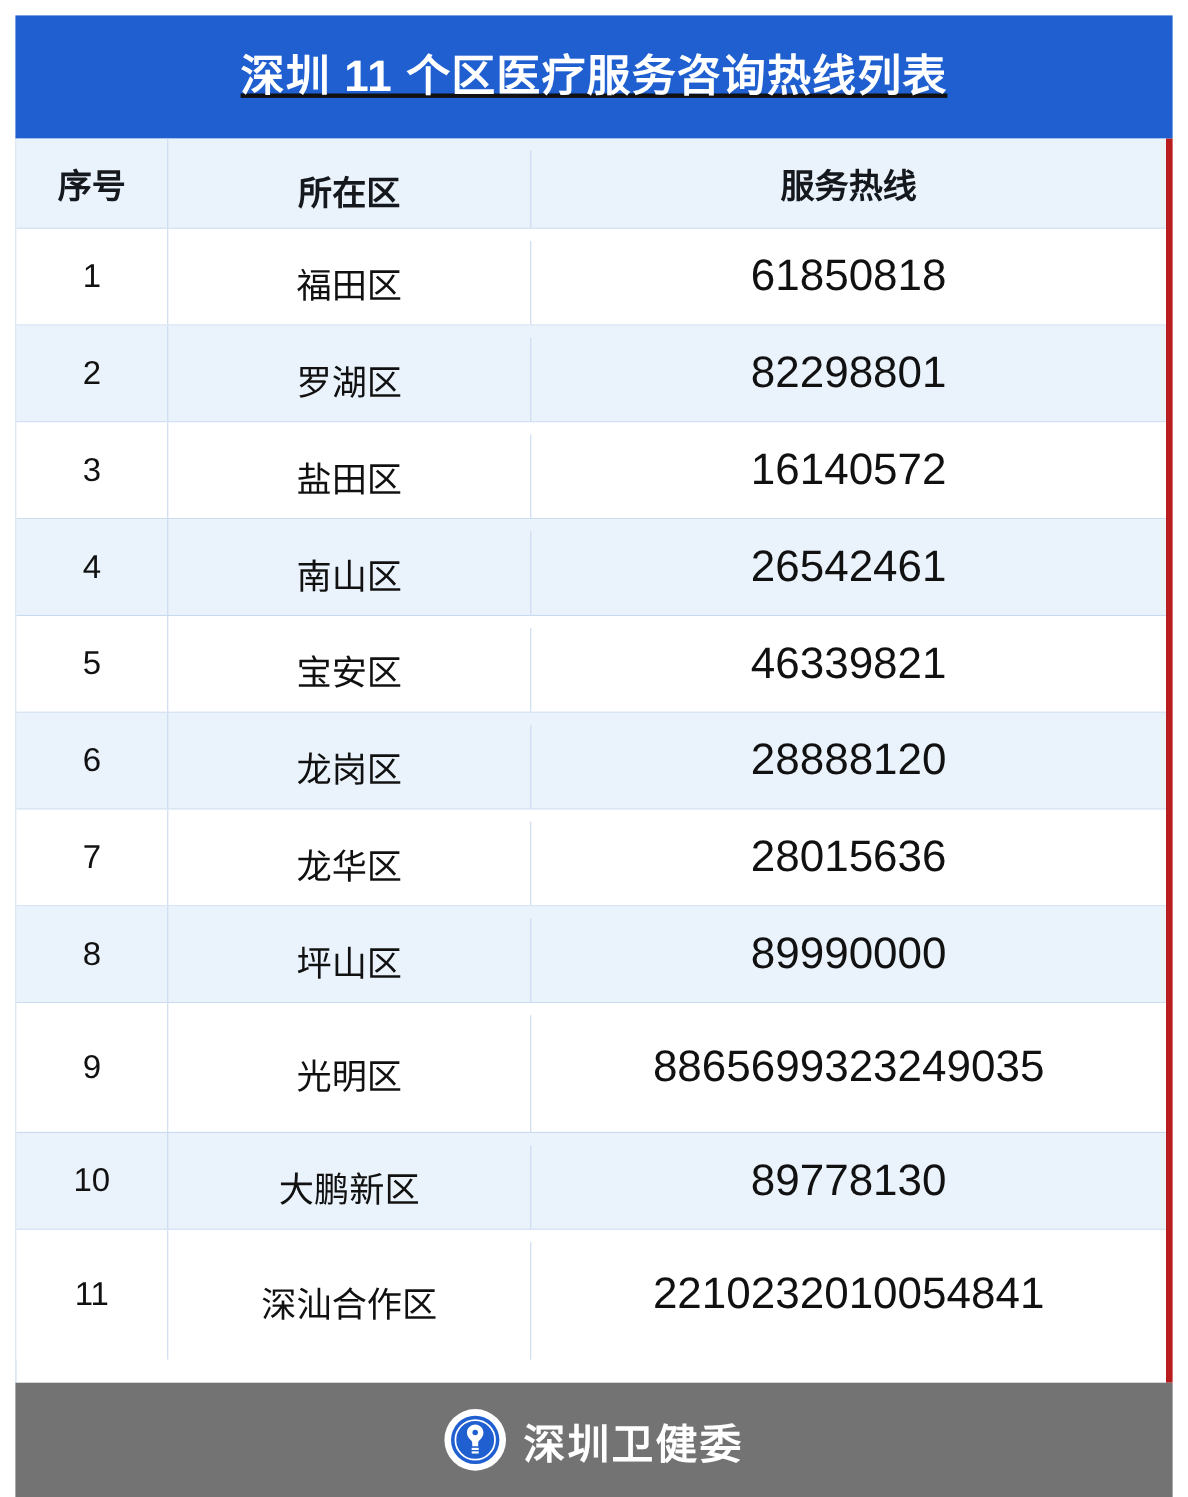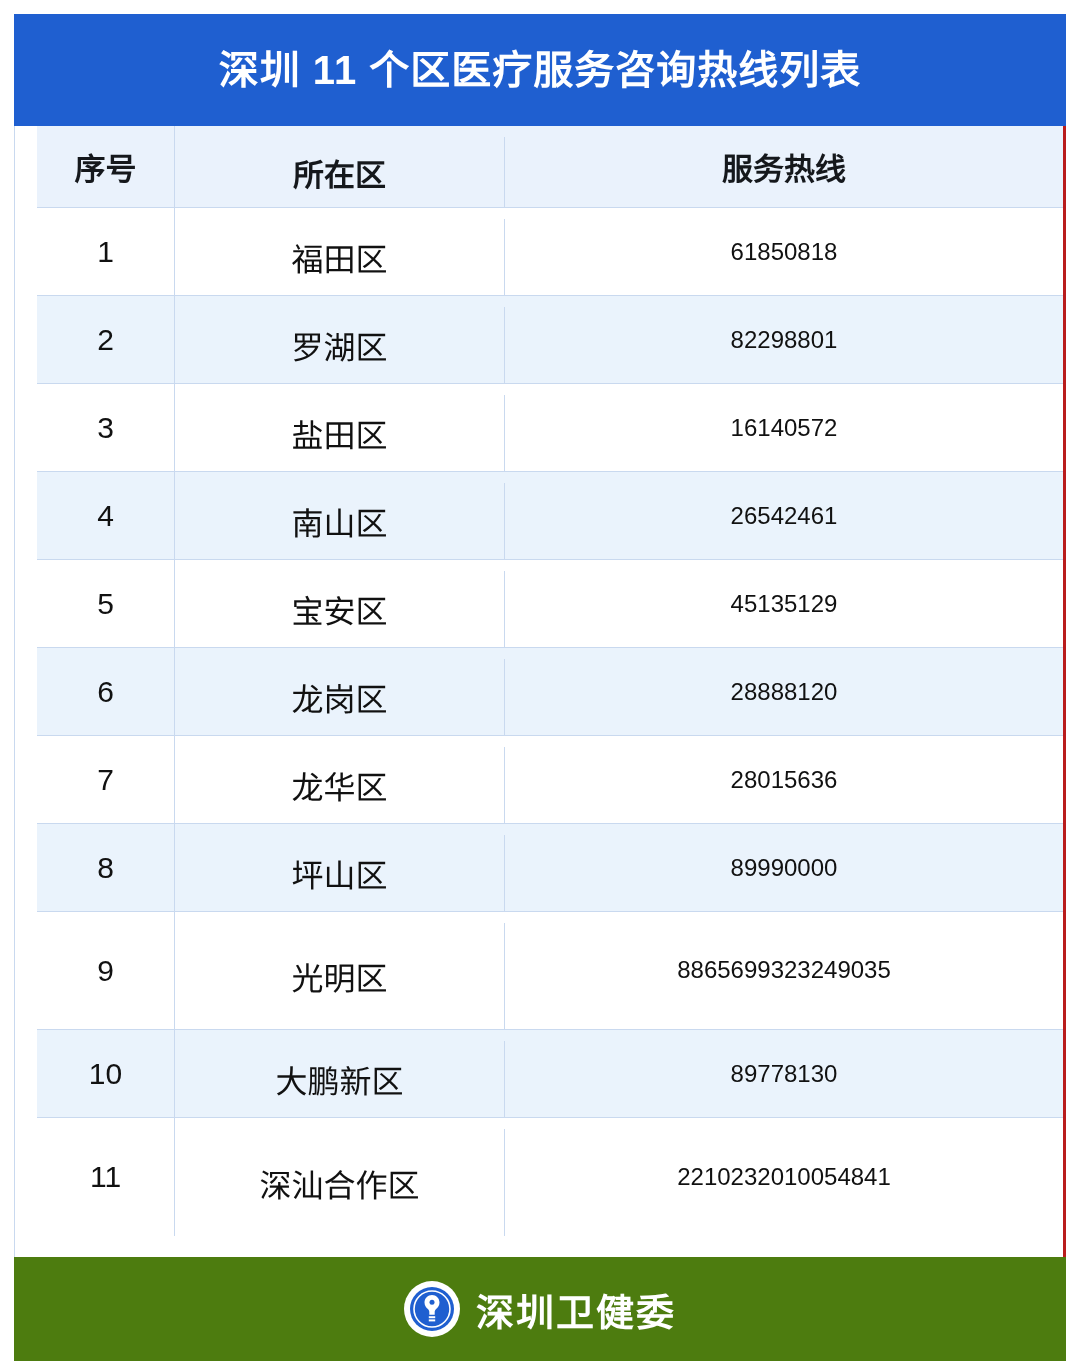--- a/index.html
+++ b/index.html
@@ -24,37 +24,37 @@
     display: flex;
     flex-direction: column;
   }
 
   .title-bar {
     background: #1f5fd0;
     height: 112px;
     display: flex;
     align-items: center;
     justify-content: center;
+    text-decoration: underline;
   }
   .title-text {
     color: #ffffff;
     font-size: 40px;
     font-weight: bold;
     letter-spacing: 1px;
     line-height: 1;
   }
 
   .table {
     flex: 1 1 auto;
     display: flex;
     flex-direction: column;
     border-left: 1px solid #c9d9ef;
-    border-right: 3px solid #b91c1c;
-    box-sizing: border-box;
-    padding-left: 22px;
+    border-right: 6px solid #b91c1c;
+    box-sizing: border-box;
   }
 
   .row {
     display: flex;
     align-items: stretch;
     border-bottom: 1px solid #c9d9ef;
     box-sizing: border-box;
   }
   .row:last-child { border-bottom: none; }
 
@@ -70,40 +70,40 @@
     align-items: center;
     justify-content: center;
     box-sizing: border-box;
     border-right: 1px solid #c9d9ef;
     text-align: center;
   }
   .cell:last-child { border-right: none; }
 
   .c-no   { width: 138px; font-size: 30px; }
   .c-dist { width: 330px; font-size: 32px; margin-top: 11px; }
-  .c-tel  { flex: 1 1 auto; font-size: 24px; }
+  .c-tel  { flex: 1 1 auto; font-size: 40px; }
 
   .row.header .cell {
     font-size: 31px;
     font-weight: bold;
     color: #15181c;
   }
 
   .row.r1  { height: 88px; }
   .row.r2  { height: 88px; }
   .tel-multi {
     display: flex;
     flex-direction: row;
     align-items: center;
     justify-content: center;
     line-height: 1.28;
   }
 
   .footer-bar {
-    background: #4d7c0f;
+    background: #737373;
     height: 104px;
     display: flex;
     align-items: center;
     justify-content: center;
     gap: 16px;
   }
   .footer-logo {
     width: 56px;
     height: 56px;
     border-radius: 50%;
@@ -158,21 +158,21 @@
 
     <div class="row r1 even">
       <div class="cell c-no">4</div>
       <div class="cell c-dist">南山区</div>
       <div class="cell c-tel">26542461</div>
     </div>
 
     <div class="row r1 odd">
       <div class="cell c-no">5</div>
       <div class="cell c-dist">宝安区</div>
-      <div class="cell c-tel">45135129</div>
+      <div class="cell c-tel">46339821</div>
     </div>
 
     <div class="row r1 even">
       <div class="cell c-no">6</div>
       <div class="cell c-dist">龙岗区</div>
       <div class="cell c-tel">28888120</div>
     </div>
 
     <div class="row r1 odd">
       <div class="cell c-no">7</div>

